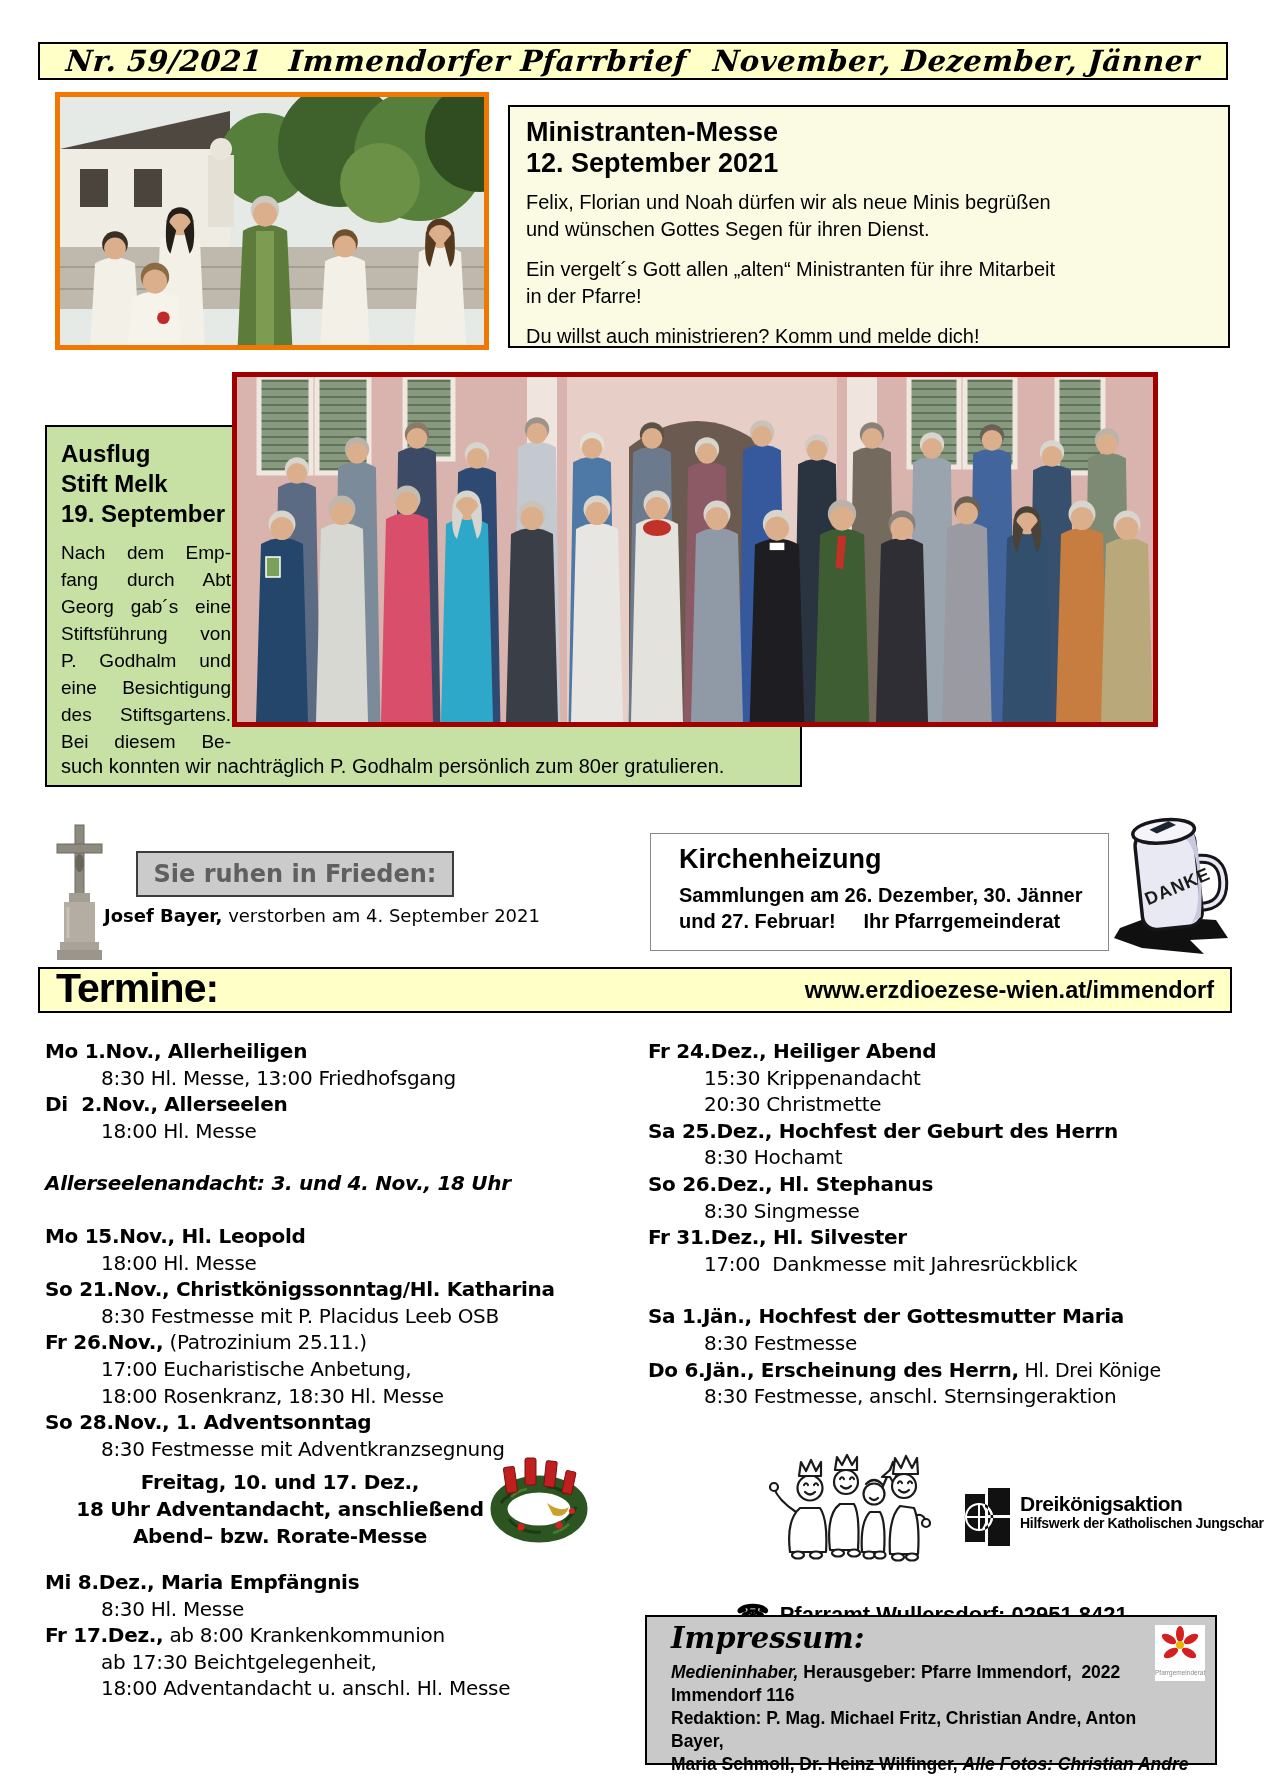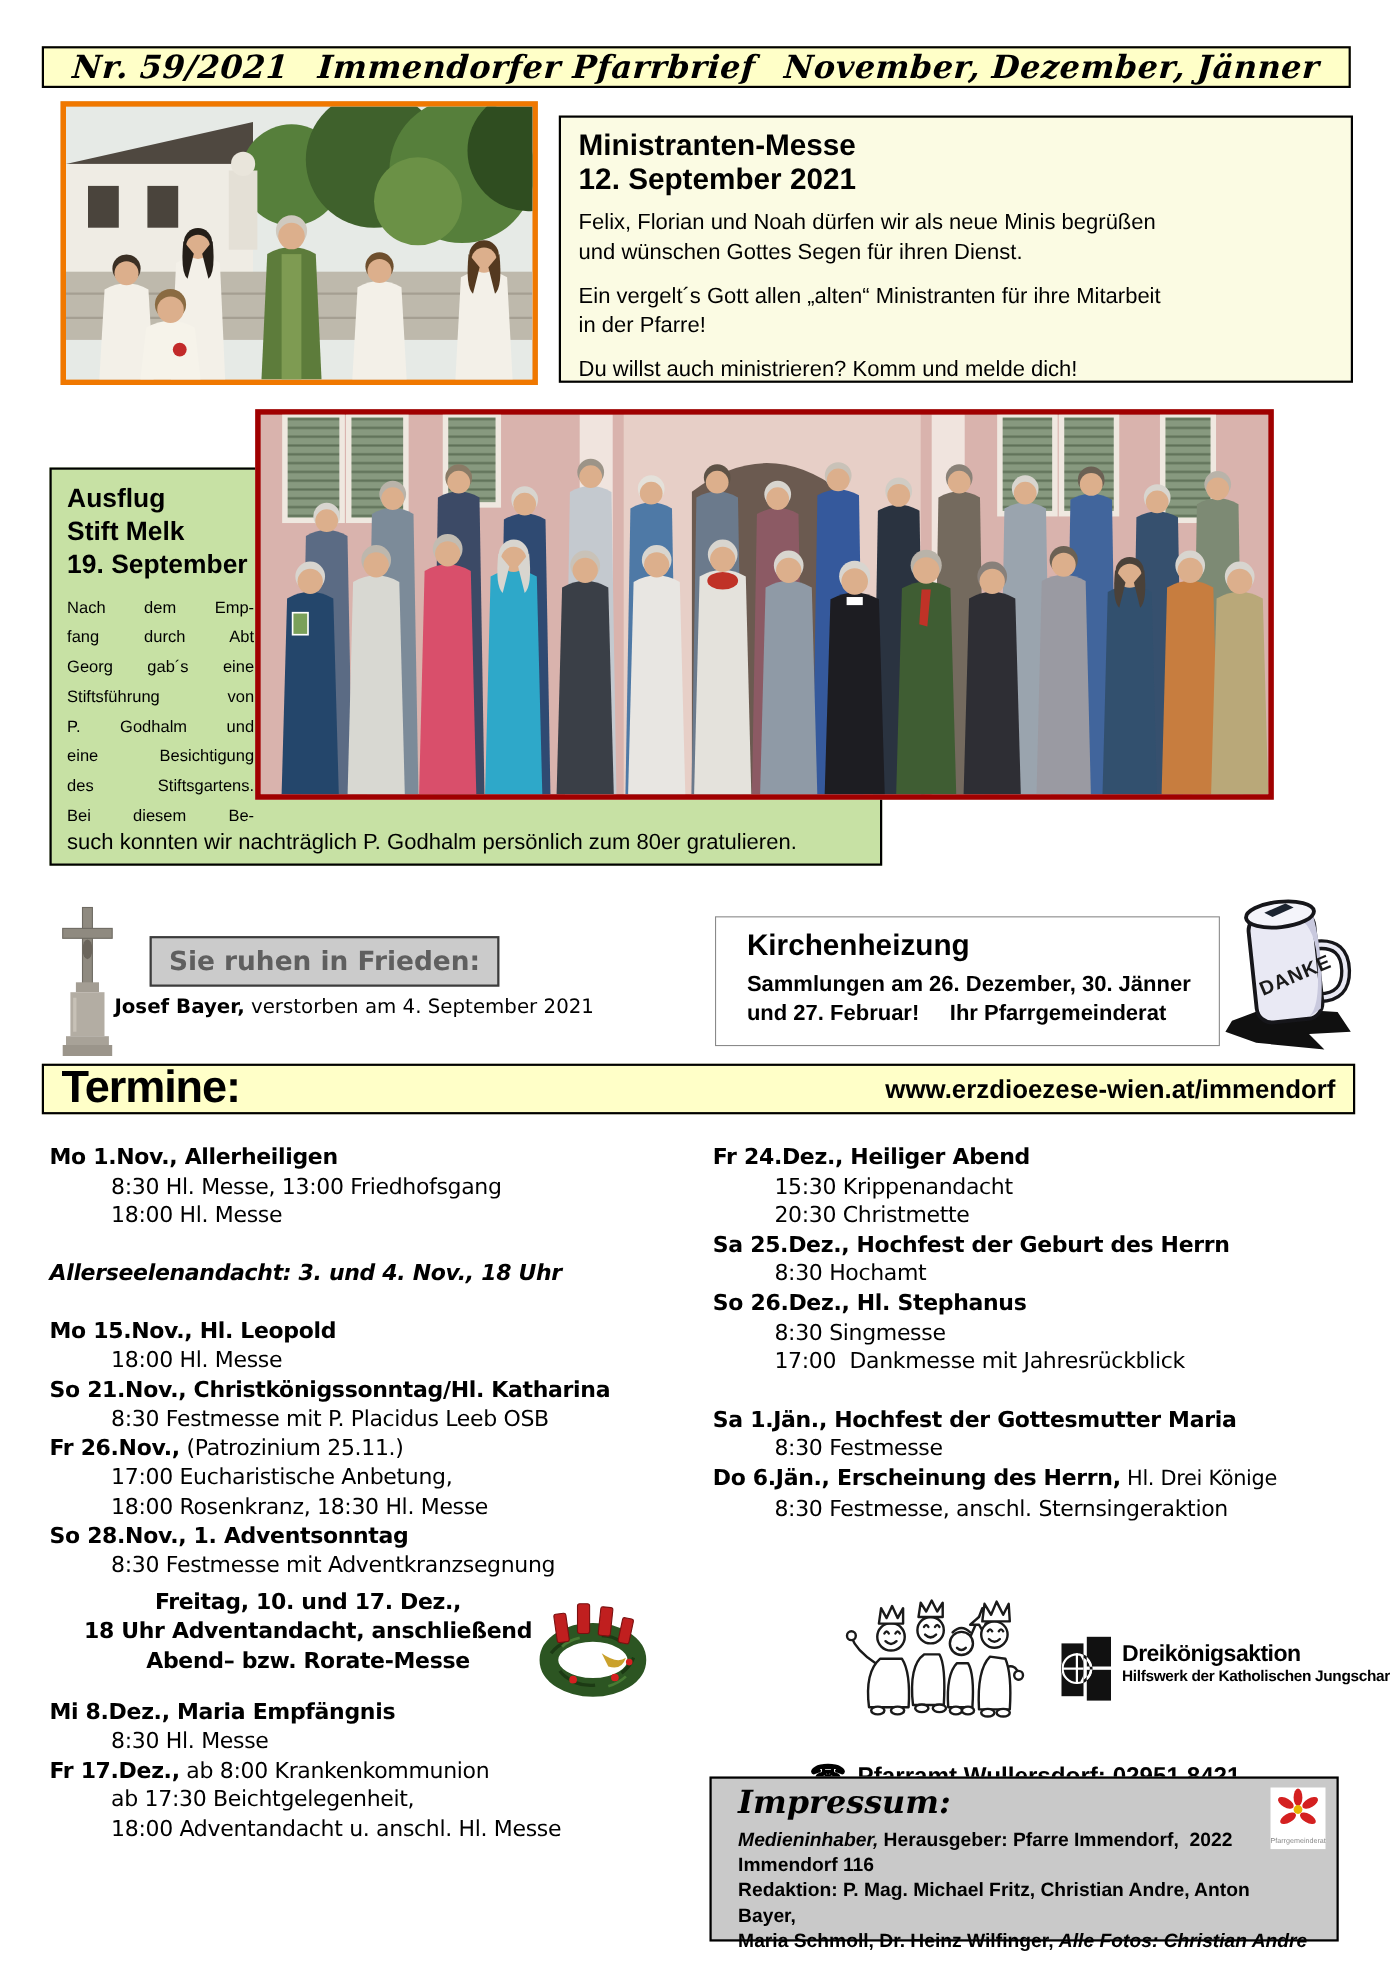--- a/index.html
+++ b/index.html
@@ -16,21 +16,21 @@
   .mini-box{position:absolute;left:508px;top:105px;width:722px;height:243px;border:2px solid #000;
             background:#FBFBE3;box-sizing:border-box;padding:10px 20px 0 16px;
             font-family:"Liberation Sans",sans-serif;}
   .mini-title{font-size:27px;font-weight:bold;line-height:31px;}
   .mini-p{font-size:20px;line-height:26.5px;width:648px;}
   .mini-p.p1{margin-top:10px}.mini-p.p2{margin-top:14px}.mini-p.p3{margin-top:14px}
   
   .green-box{position:absolute;left:45px;top:425px;width:753px;height:358px;border:2px solid #000;
              background:#C7E1A4;box-sizing:content-box;font-family:"Liberation Sans",sans-serif;}
   .g-head{position:absolute;left:14px;top:12px;font-size:24px;font-weight:bold;line-height:30px;}
-  .g-body{position:absolute;left:14px;top:112px;width:170px;font-size:15px;line-height:27px;}
+  .g-body{position:absolute;left:14px;top:112px;width:170px;font-size:19px;line-height:27px;}
   .g-body .jl{text-align:justify;text-align-last:justify;}
   .g-end{position:absolute;left:14px;bottom:7px;width:735px;font-size:20px;white-space:nowrap;}
   .photo2{position:absolute;left:232px;top:372px;width:916px;height:345px;border:5px solid #A00000;background:#d9b3ad;}
   
   .cross{position:absolute;left:48px;top:823px;width:62px;height:140px;}
   .frieden-box{position:absolute;left:136px;top:851px;width:314px;height:42px;background:#CBCBCB;
                border:2px solid #3c3c3c;text-align:center;line-height:42px;font-size:24px;
                font-weight:bold;color:#5f5f5f;}
   .josef{position:absolute;left:104px;top:905px;font-size:18px;}
   .josef .b{font-weight:bold;}
@@ -337,20 +337,21 @@
   </div>
 
   <div class="t-banner">
     <span class="t-title">Termine:</span>
     <span class="t-url">www.erzdioezese-wien.at/immendorf</span>
   </div>
 
   <div class="col col-left">
       <div class="ln "><span class="b">Mo 1.Nov., Allerheiligen</span></div>
       <div class="ln sub"><span>8:30 Hl. Messe, 13:00 Friedhofsgang</span></div>
+      <div class="ln "><span class="b">Di&nbsp;&nbsp;2.Nov., Allerseelen</span></div>
       <div class="ln sub"><span>18:00 Hl. Messe</span></div>
       <div class="gap"></div>
       <div class="ln ital"><span>Allerseelenandacht: 3. und 4. Nov., 18 Uhr</span></div>
       <div class="gap"></div>
       <div class="ln "><span class="b">Mo 15.Nov., Hl. Leopold</span></div>
       <div class="ln sub"><span>18:00 Hl. Messe</span></div>
       <div class="ln "><span class="b">So 21.Nov., Christkönigssonntag/Hl. Katharina</span></div>
       <div class="ln sub"><span>8:30 Festmesse mit P. Placidus Leeb OSB</span></div>
       <div class="ln "><span class="b">Fr 26.Nov.,</span><span> (Patrozinium 25.11.)</span></div>
       <div class="ln sub"><span>17:00 Eucharistische Anbetung,</span></div>
@@ -369,20 +370,21 @@
       <div class="ln sub"><span>18:00 Adventandacht u. anschl. Hl. Messe</span></div>
     </div>
   <div class="col col-right">
       <div class="ln "><span class="b">Fr 24.Dez., Heiliger Abend</span></div>
       <div class="ln sub"><span>15:30 Krippenandacht</span></div>
       <div class="ln sub"><span>20:30 Christmette</span></div>
       <div class="ln "><span class="b">Sa 25.Dez., Hochfest der Geburt des Herrn</span></div>
       <div class="ln sub"><span>8:30 Hochamt</span></div>
       <div class="ln "><span class="b">So 26.Dez., Hl. Stephanus</span></div>
       <div class="ln sub"><span>8:30 Singmesse</span></div>
+      <div class="ln "><span class="b">Fr 31.Dez., Hl. Silvester</span></div>
       <div class="ln sub"><span>17:00&nbsp; Dankmesse mit Jahresrückblick</span></div>
       <div class="gap"></div>
       <div class="ln "><span class="b">Sa 1.Jän., Hochfest der Gottesmutter Maria</span></div>
       <div class="ln sub"><span>8:30 Festmesse</span></div>
       <div class="ln "><span class="b">Do 6.Jän., Erscheinung des Herrn,</span><span class="xs"> Hl. Drei Könige</span></div>
       <div class="ln sub"><span>8:30 Festmesse, anschl. Sternsingeraktion</span></div>
     </div>
 
   <div class="wreath">
     <svg width="104" height="104" viewBox="0 0 104 104">

